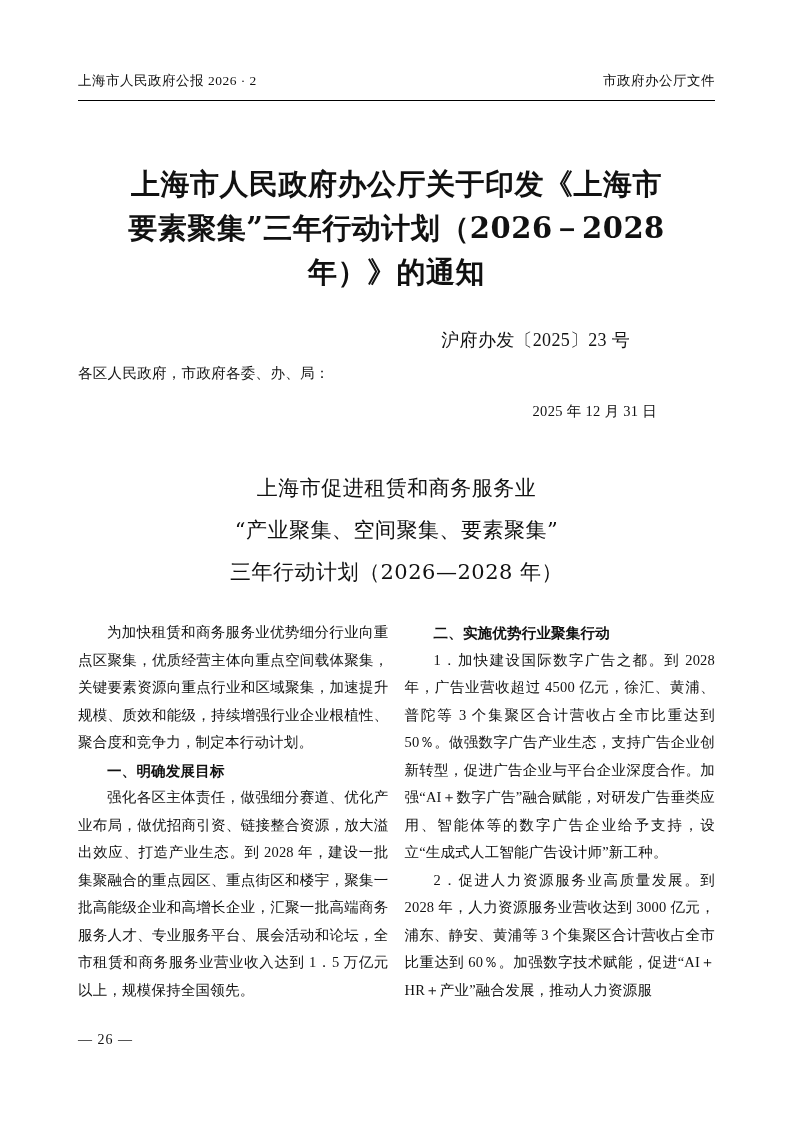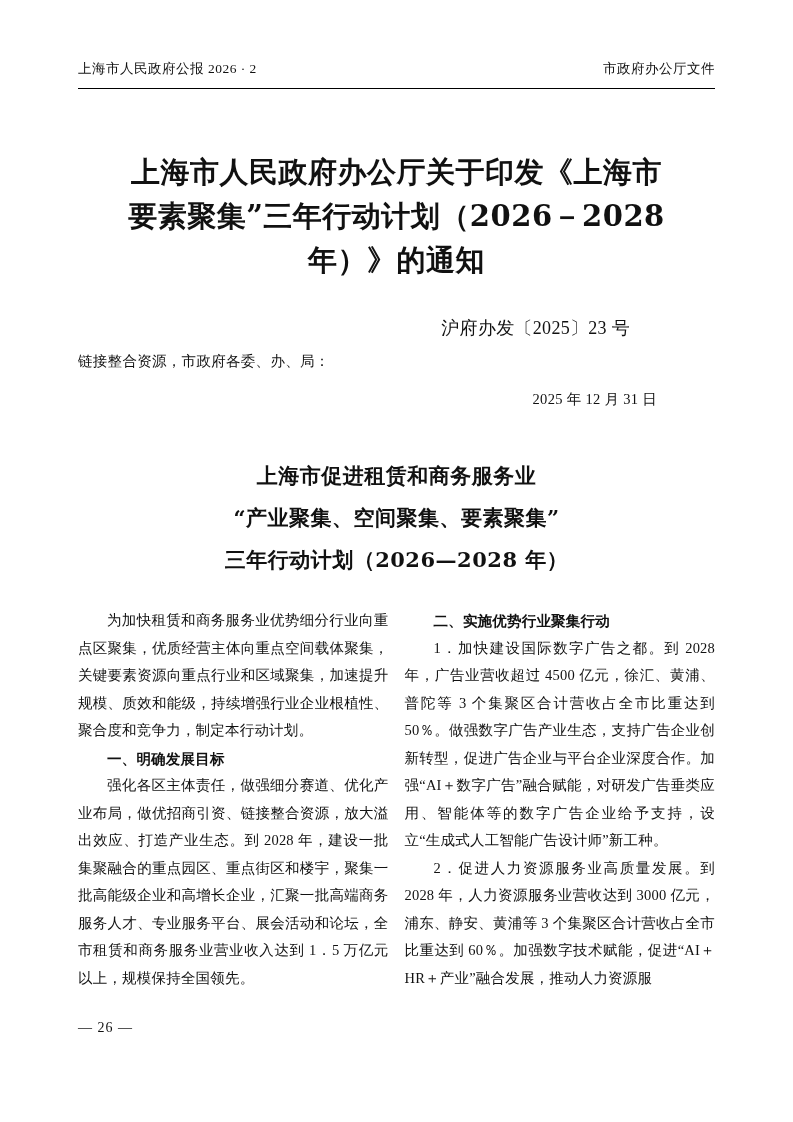--- a/index.html
+++ b/index.html
@@ -8,21 +8,21 @@
     background: #ffffff;
   }
   body {
     font-family: "Liberation Serif", "DejaVu Serif", serif;
     color: #111111;
   }
   .page {
     position: relative;
     width: 793px;
     height: 1098px;
-    margin: 0 auto;
+    margin: 12px auto;
     background: #ffffff;
     overflow: hidden;
     box-sizing: border-box;
   }
   .header {
     position: absolute;
     top: 60px;
     left: 78px;
     right: 78px;
     display: flex;
@@ -81,21 +81,21 @@
     font-size: 14.5px;
     letter-spacing: 0.3px;
     padding-right: 58px;
   }
   .signature div {
     line-height: 28px;
   }
   .plan-title {
     text-align: center;
     font-family: "DejaVu Serif", "Liberation Serif", serif;
-    font-weight: bold;
+    font-weight: normal;
     font-size: 21px;
     line-height: 42px;
     margin-top: 42px;
     letter-spacing: 0.5px;
   }
   .columns {
     margin-top: 26px;
     display: flex;
     gap: 16px;
   }
@@ -135,21 +135,21 @@
 
   <div class="content">
 
     <div class="doc-title">
       <div>上海市人民政府办公厅关于印发《上海市</div>
       <div>要素聚集”三年行动计划（2026－2028 年）》的通知</div>
     </div>
 
     <div class="doc-number">沪府办发〔2025〕23 号</div>
 
-    <div class="salutation">链接整合资源，市政府各委、办、局：</div>
+    <div class="salutation">各区人民政府，市政府各委、办、局：</div>
 
 
     <div class="signature">
       <div>2025 年 12 月 31 日</div>
     </div>
 
     <div class="plan-title">
       <div>上海市促进租赁和商务服务业</div>
       <div>“产业聚集、空间聚集、要素聚集”</div>
       <div>三年行动计划（2026—2028 年）</div>

